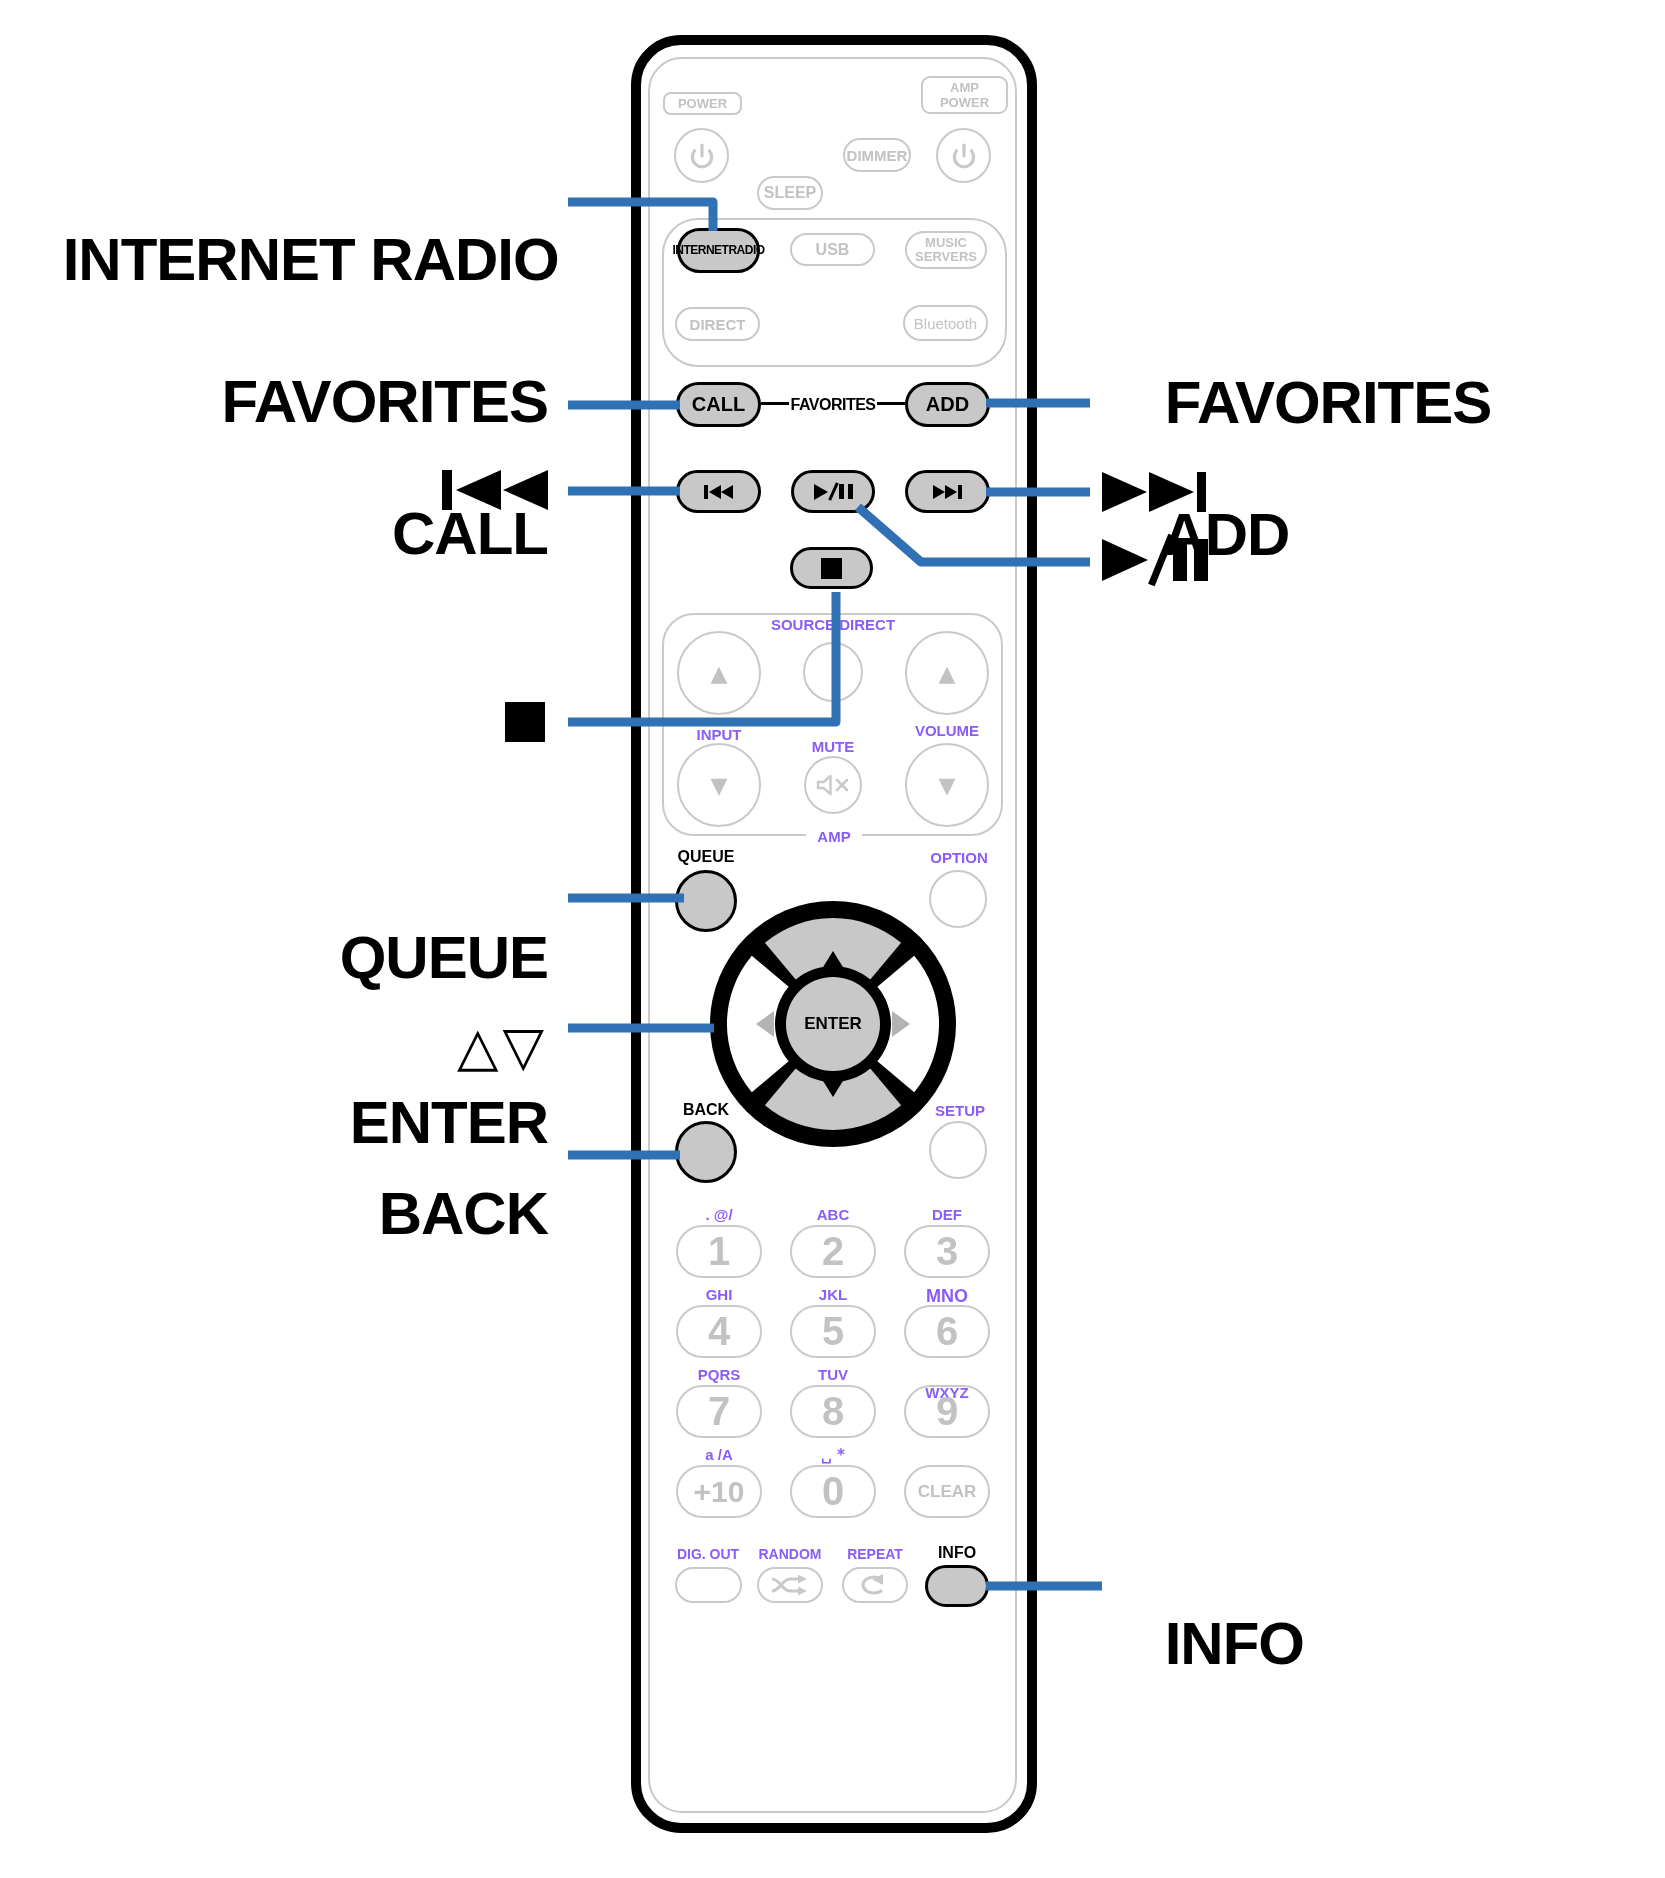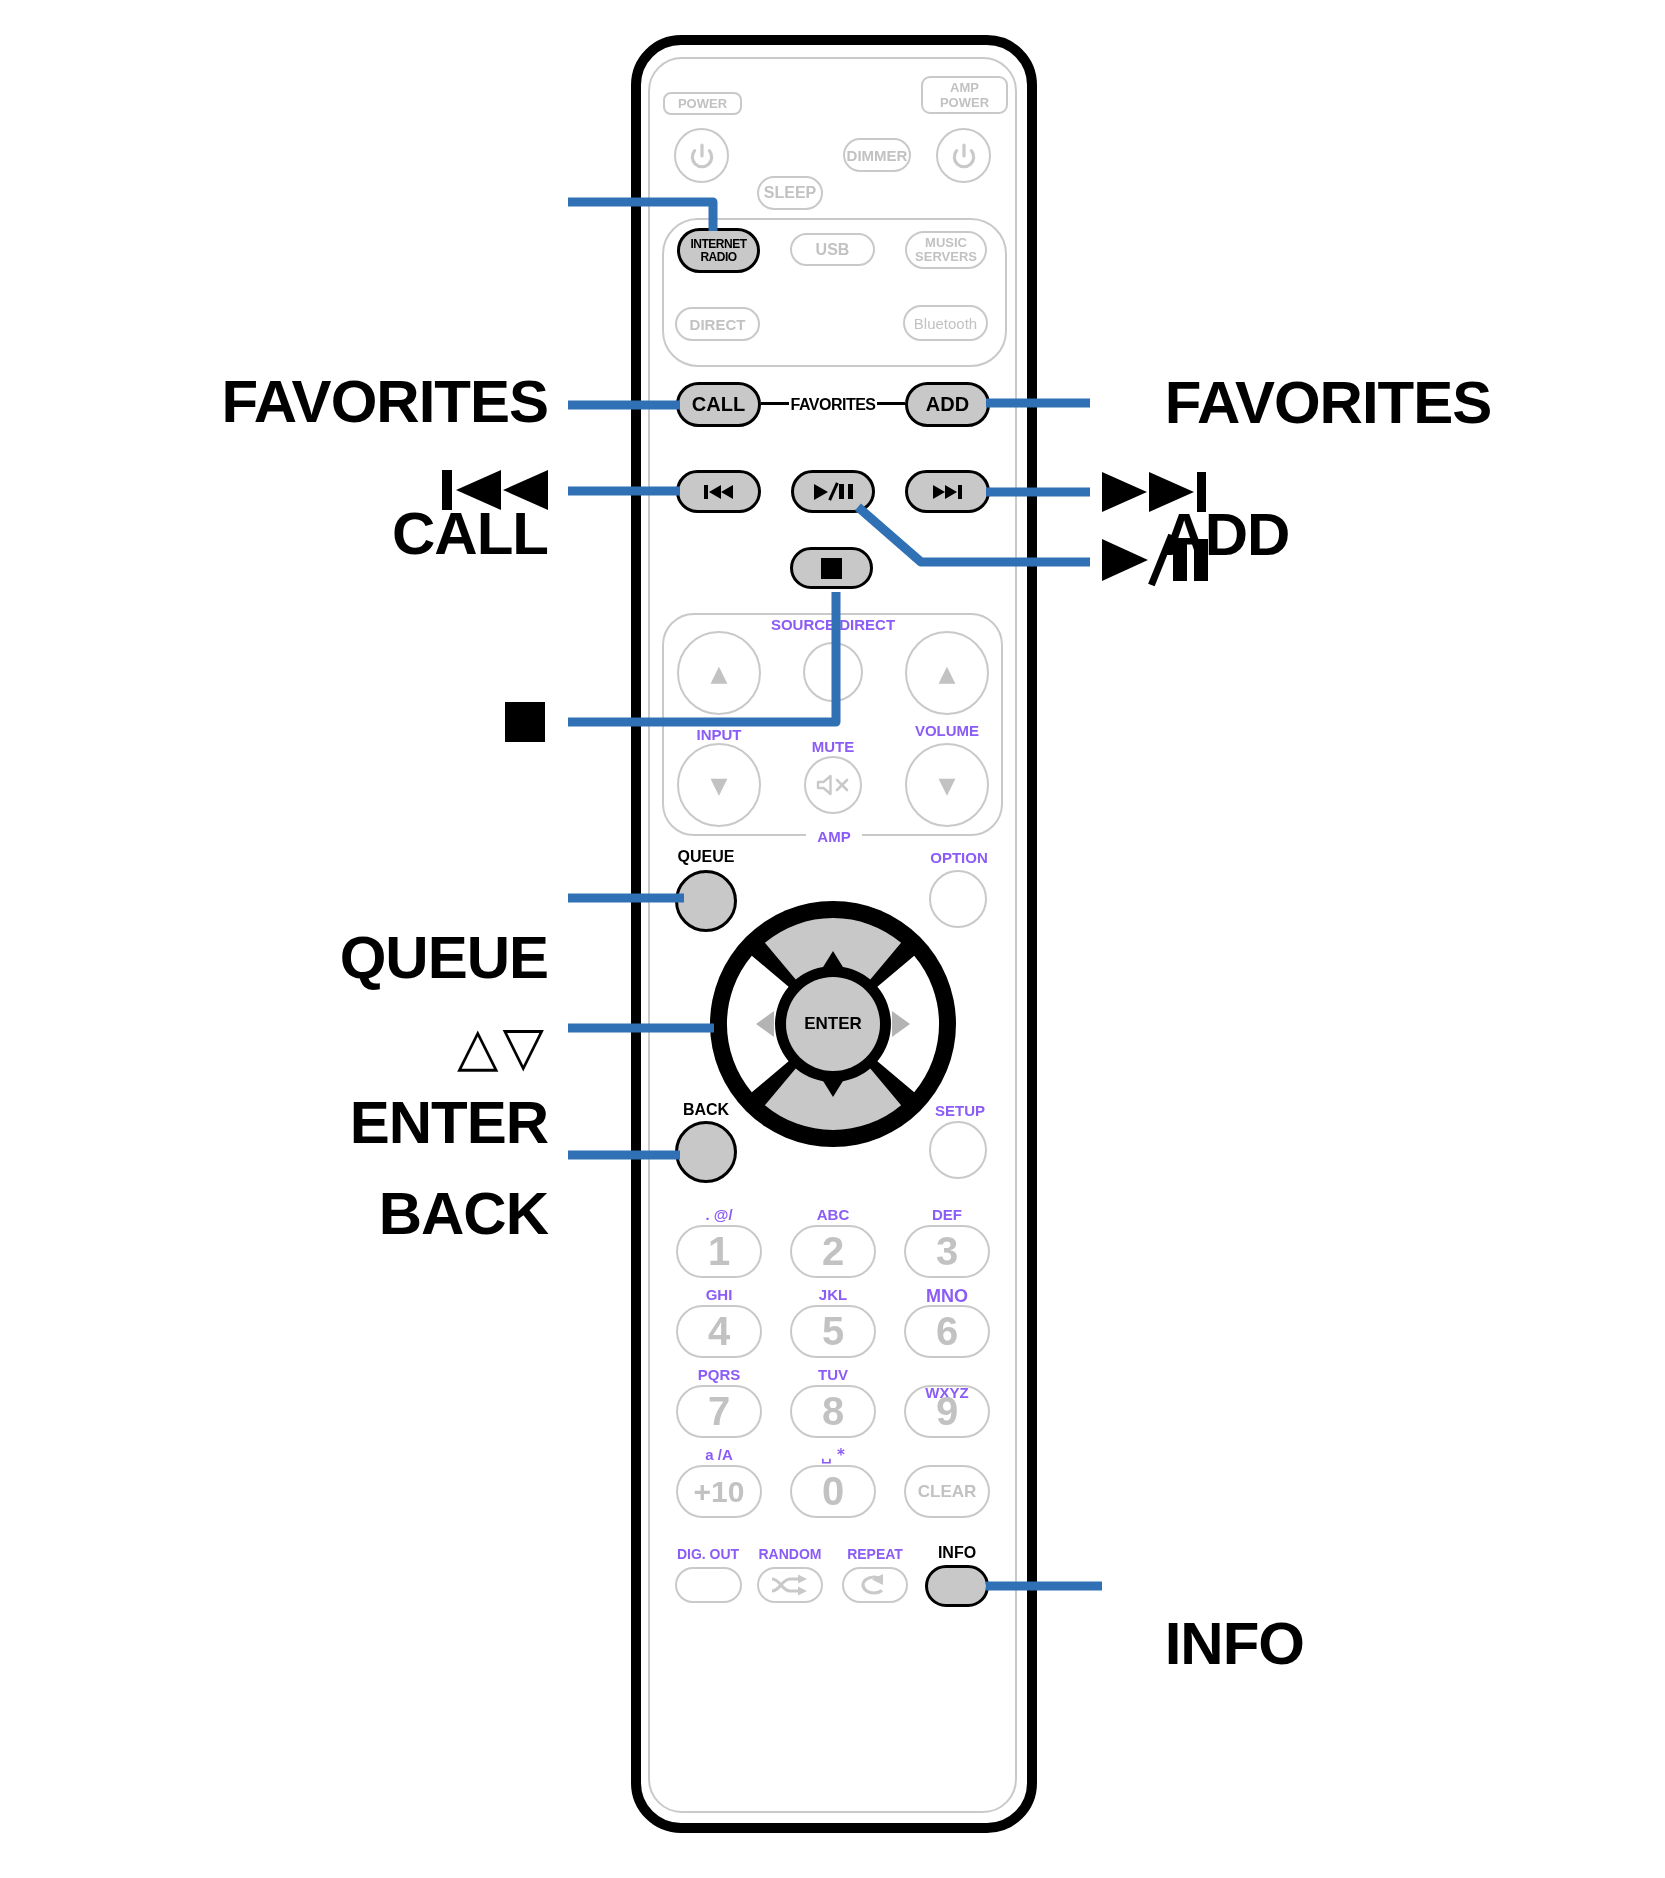--- a/index.html
+++ b/index.html
@@ -80,21 +80,21 @@
     <span>DIMMER</span>
     </div>
   <div class="circle" style="left:936px;top:128px;width:55px;height:55px;">
     <svg width="28" height="28" viewBox="0 0 26 26">
       <path d="M6.1,8.2 A9,9 0 1 0 19.9,8.2" fill="none" stroke="#C9C9C9" stroke-width="3" stroke-linecap="round"></path>
       <path d="M13,3 V13" fill="none" stroke="#C9C9C9" stroke-width="3" stroke-linecap="round"></path>
     </svg>
   </div>
 
   <div class="group" style="left:662px;top:218px;width:345px;height:149px;border-radius:36px;"></div>
-  <div class="pill active" style="left:677px;top:228px;width:83px;height:45px;font-size:12px;line-height:13px;flex-direction:column;letter-spacing:-0.5px;z-index:5;">
+  <div class="pill active" style="left:677px;top:228px;width:83px;height:45px;font-size:12px;line-height:13px;flex-direction:row;letter-spacing:-0.5px;z-index:5;">
        <span>INTERNET</span>
        <span>RADIO</span>
     </div>
   <div class="pill" style="left:790px;top:233px;width:85px;height:33px;font-size:16px;">
     <span>USB</span>
     </div>
   <div class="pill" style="left:905px;top:231px;width:82px;height:38px;font-size:13px;line-height:14px;flex-direction:column;">
     <span>MUSIC</span>
     <span>SERVERS</span>
     </div>
@@ -286,20 +286,22 @@
       <path d="M568,898 H684"></path>
       <path d="M568,1028 H714"></path>
       <path d="M568,1155 H680"></path>
       <path d="M986,403 H1090"></path>
       <path d="M986,492 H1090"></path>
       <path d="M858,507 L921,562 H1090"></path>
       <path d="M986,1586 H1102"></path>
     </g>
   </svg>
 
+  <div class="biglabel lcol" style="top:170px;">
+    <span>INTERNET RADIO</span></div>
 
   <div class="biglabel lcol two" style="top:303px;">
     <span>FAVORITES</span><br>
     <span>CALL</span></div>
 
   <div class="iconrow lend" style="top:470px;height:40px;">
     <span class="bigbar" style="margin-right:4px;"></span>
     <span class="bigtriL"></span>
     <span class="bigtriL" style="margin-left:2px;"></span>
     </div>

